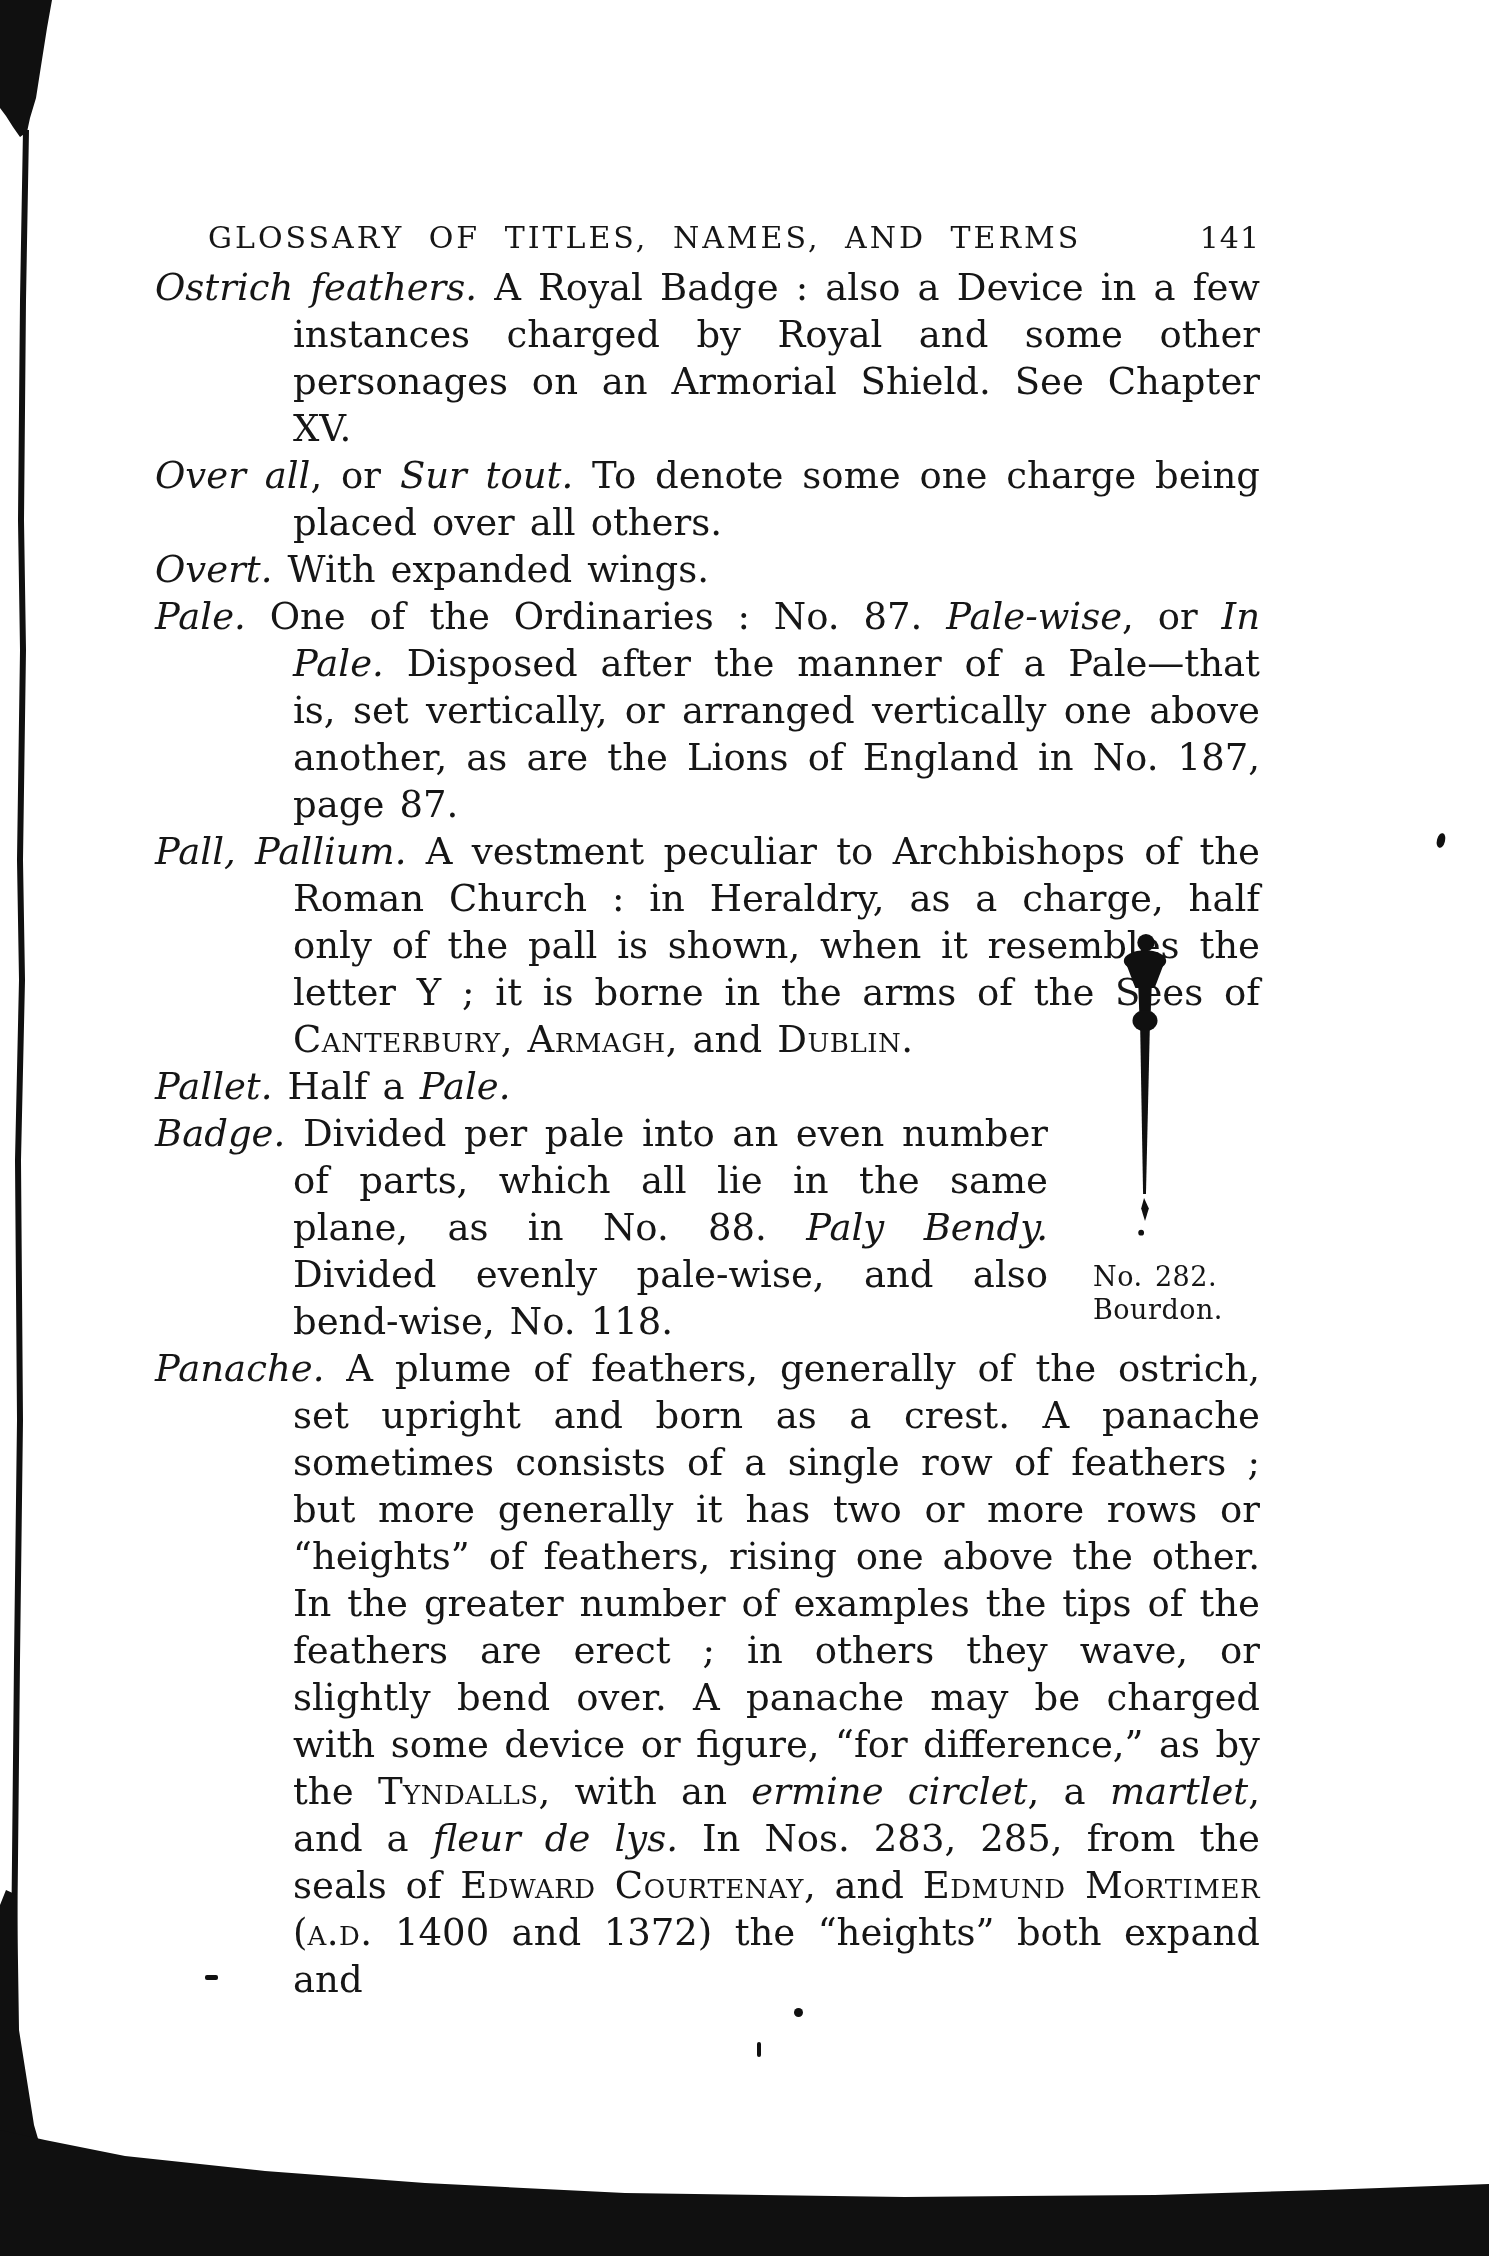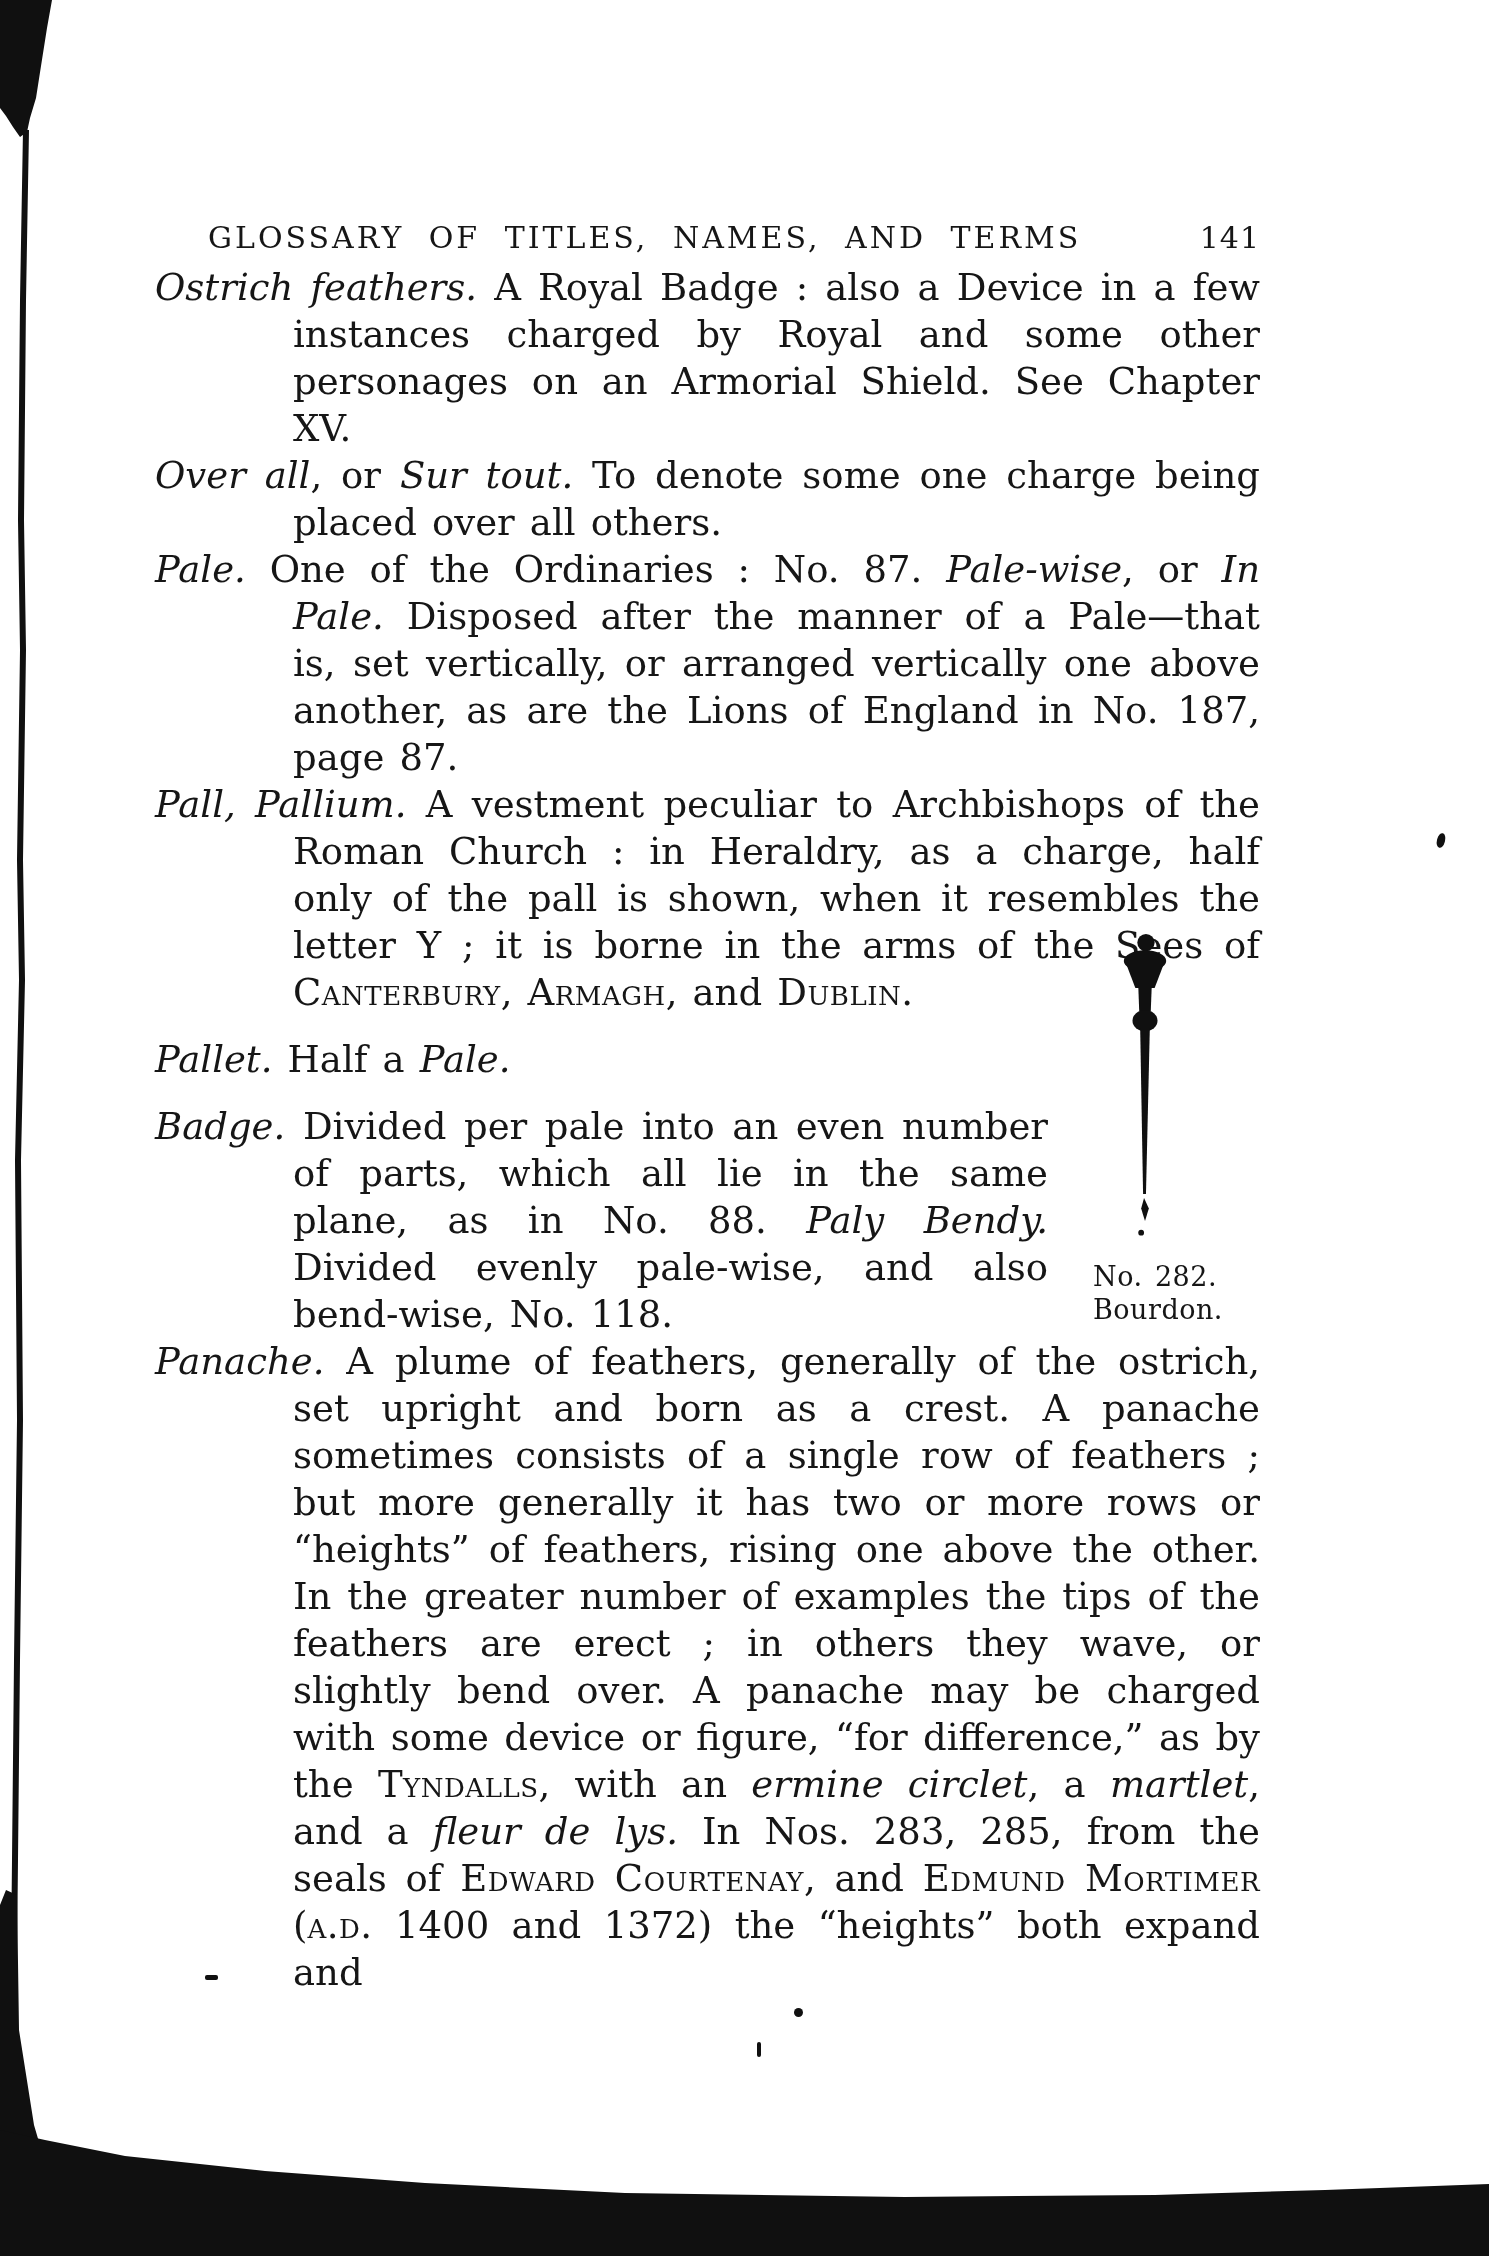--- a/index.html
+++ b/index.html
@@ -18,21 +18,21 @@
     white-space:nowrap;
   }
   .folio{letter-spacing:1px;word-spacing:0;margin-left:21px;}
   
   .text-block{
     position:absolute;left:155px;top:264px;width:1105px;
     font-size:37px;line-height:47px;text-align:justify;
     word-spacing:0.09em;
   }
   p.entry{margin:0;padding-left:138px;text-indent:-138px;}
-  p.entry.narrow{margin-right:212px;margin-top:20px;}
+  p.entry.narrow{margin-right:212px;}
   .it{font-style:italic;}
   .sc{font-variant:small-caps;letter-spacing:0.5px;}
   
   .staff-figure{
     position:absolute;left:938px;top:668px;width:167px;margin:0;
     text-align:left;
   }
   .staff-figure svg{display:block;margin-left:22px;}
   .staff-figure figcaption{
     font-size:27px;line-height:33px;margin-top:10px;
@@ -70,20 +70,21 @@
 
   <header class="running-head">
     <span>GLOSSARY OF TITLES, NAMES, AND TERMS</span>
     <span class="folio">141</span>
   </header>
 
   <main class="text-block">
     <div id="entries">
         <p class="entry"><span class="it">Ostrich feathers.</span><span> A Royal Badge : also a Device in a few instances charged by Royal and some other personages on an Armorial Shield. See Chapter XV.</span></p>
         <p class="entry"><span class="it">Over all</span><span>, or </span><span class="it">Sur tout.</span><span> To denote some one charge being placed over all others.</span></p>
+        <p class="entry"><span class="it">Overt.</span><span> With expanded wings.</span></p>
         <p class="entry"><span class="it">Pale.</span><span> One of the Ordinaries : No. 87. </span><span class="it">Pale-wise</span><span>, or </span><span class="it">In Pale.</span><span> Disposed after the manner of a Pale—that is, set vertically, or arranged vertically one above another, as are the Lions of England in No. 187, page 87.</span></p>
         <p class="entry"><span class="it">Pall, Pallium.</span><span> A vestment peculiar to Archbishops of the Roman Church : in Heraldry, as a charge, half only of the pall is shown, when it resembles the letter Y ; it is borne in the arms of the Sees of </span><span class="sc">Canterbury</span><span>, </span><span class="sc">Armagh</span><span>, and </span><span class="sc">Dublin</span><span>.</span></p>
         <p class="entry narrow"><span class="it">Pallet.</span><span> Half a </span><span class="it">Pale.</span></p>
         <p class="entry narrow"><span class="it">Badge.</span><span> Divided per pale into an even number of parts, which all lie in the same plane, as in No. 88. </span><span class="it">Paly Bendy.</span><span> Divided evenly pale-wise, and also bend-wise, No. 118.</span></p>
         <p class="entry"><span class="it">Panache.</span><span> A plume of feathers, generally of the ostrich, set upright and born as a crest.  A panache sometimes consists of a single row of feathers ; but more generally it has two or more rows or “heights” of feathers, rising one above the other.  In the greater number of examples the tips of the feathers are erect ; in others they wave, or slightly bend over.  A panache may be charged with some device or figure, “for difference,” as by the </span><span class="sc">Tyndalls</span><span>, with an </span><span class="it">ermine circlet</span><span>, a </span><span class="it">martlet</span><span>, and a </span><span class="it">fleur de lys.</span><span>  In Nos. 283, 285, from the seals of </span><span class="sc">Edward Courtenay</span><span>, and </span><span class="sc">Edmund Mortimer</span><span> (</span><span class="sc">a.d.</span><span> 1400 and 1372) the “heights” both expand and</span></p>
       </div>
 
     <figure class="staff-figure">
       <svg width="60" height="318" viewBox="0 0 60 330" aria-hidden="true">
         <circle class="ink" cx="31" cy="11" r="9"></circle>

